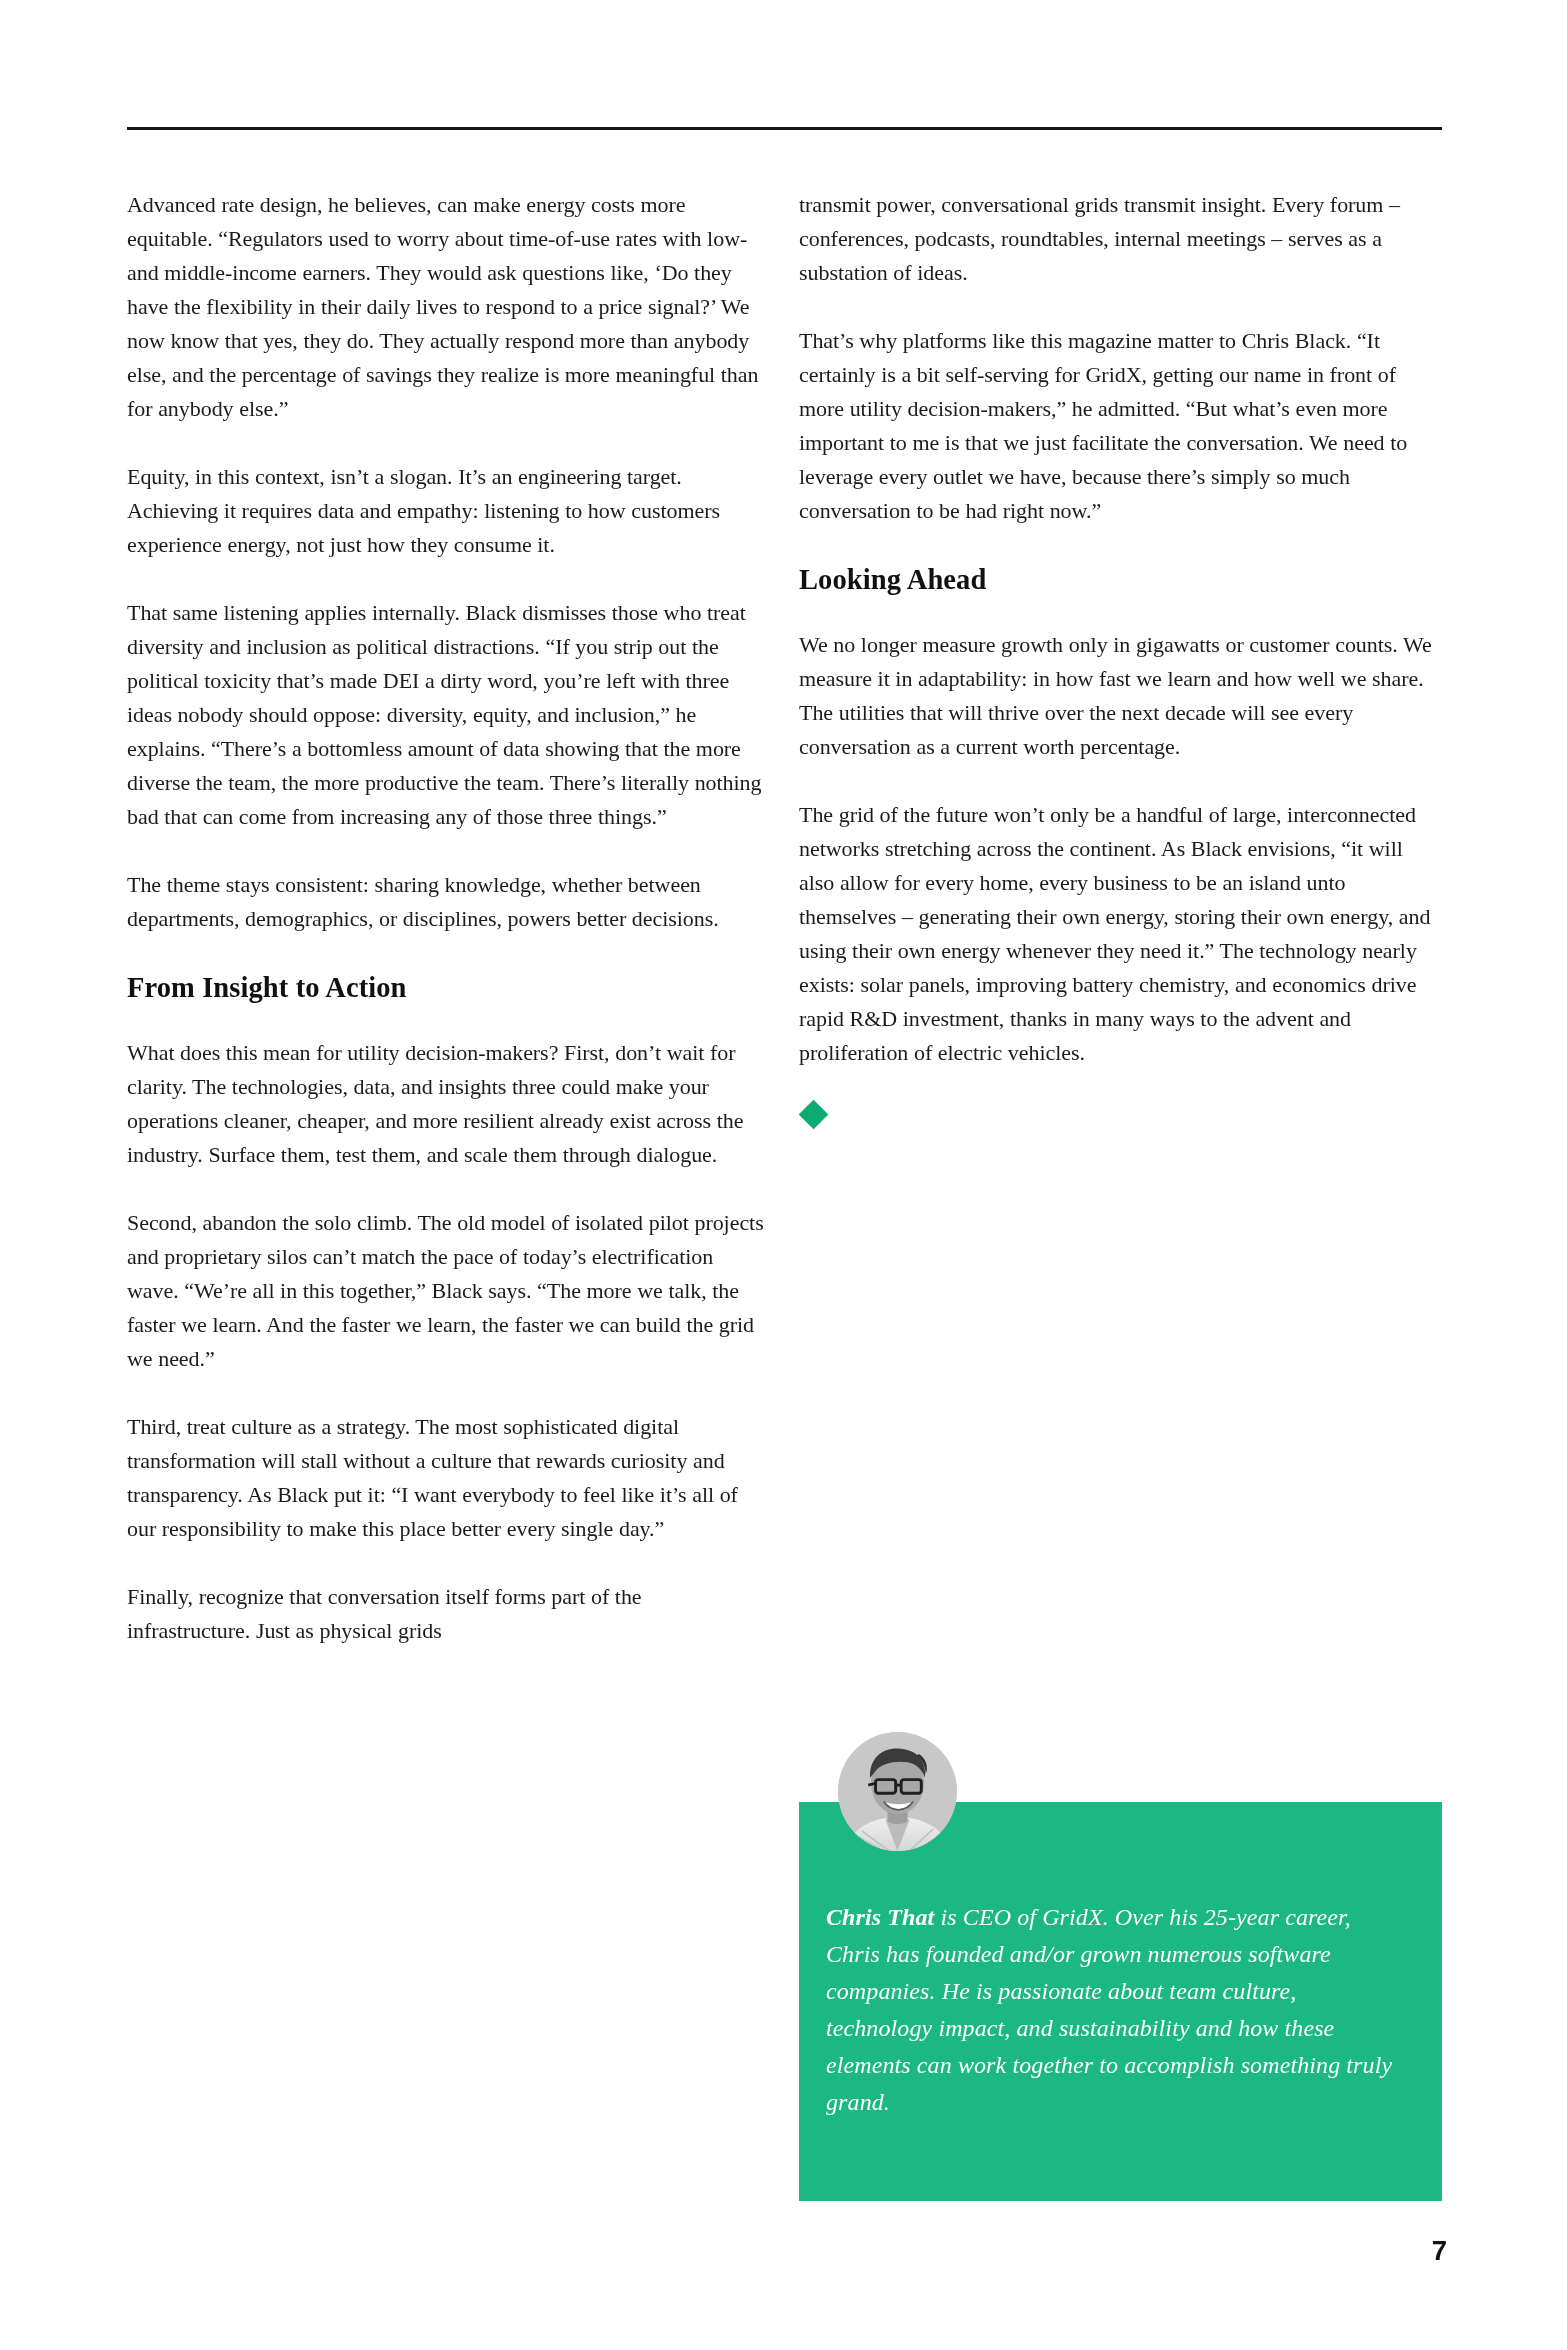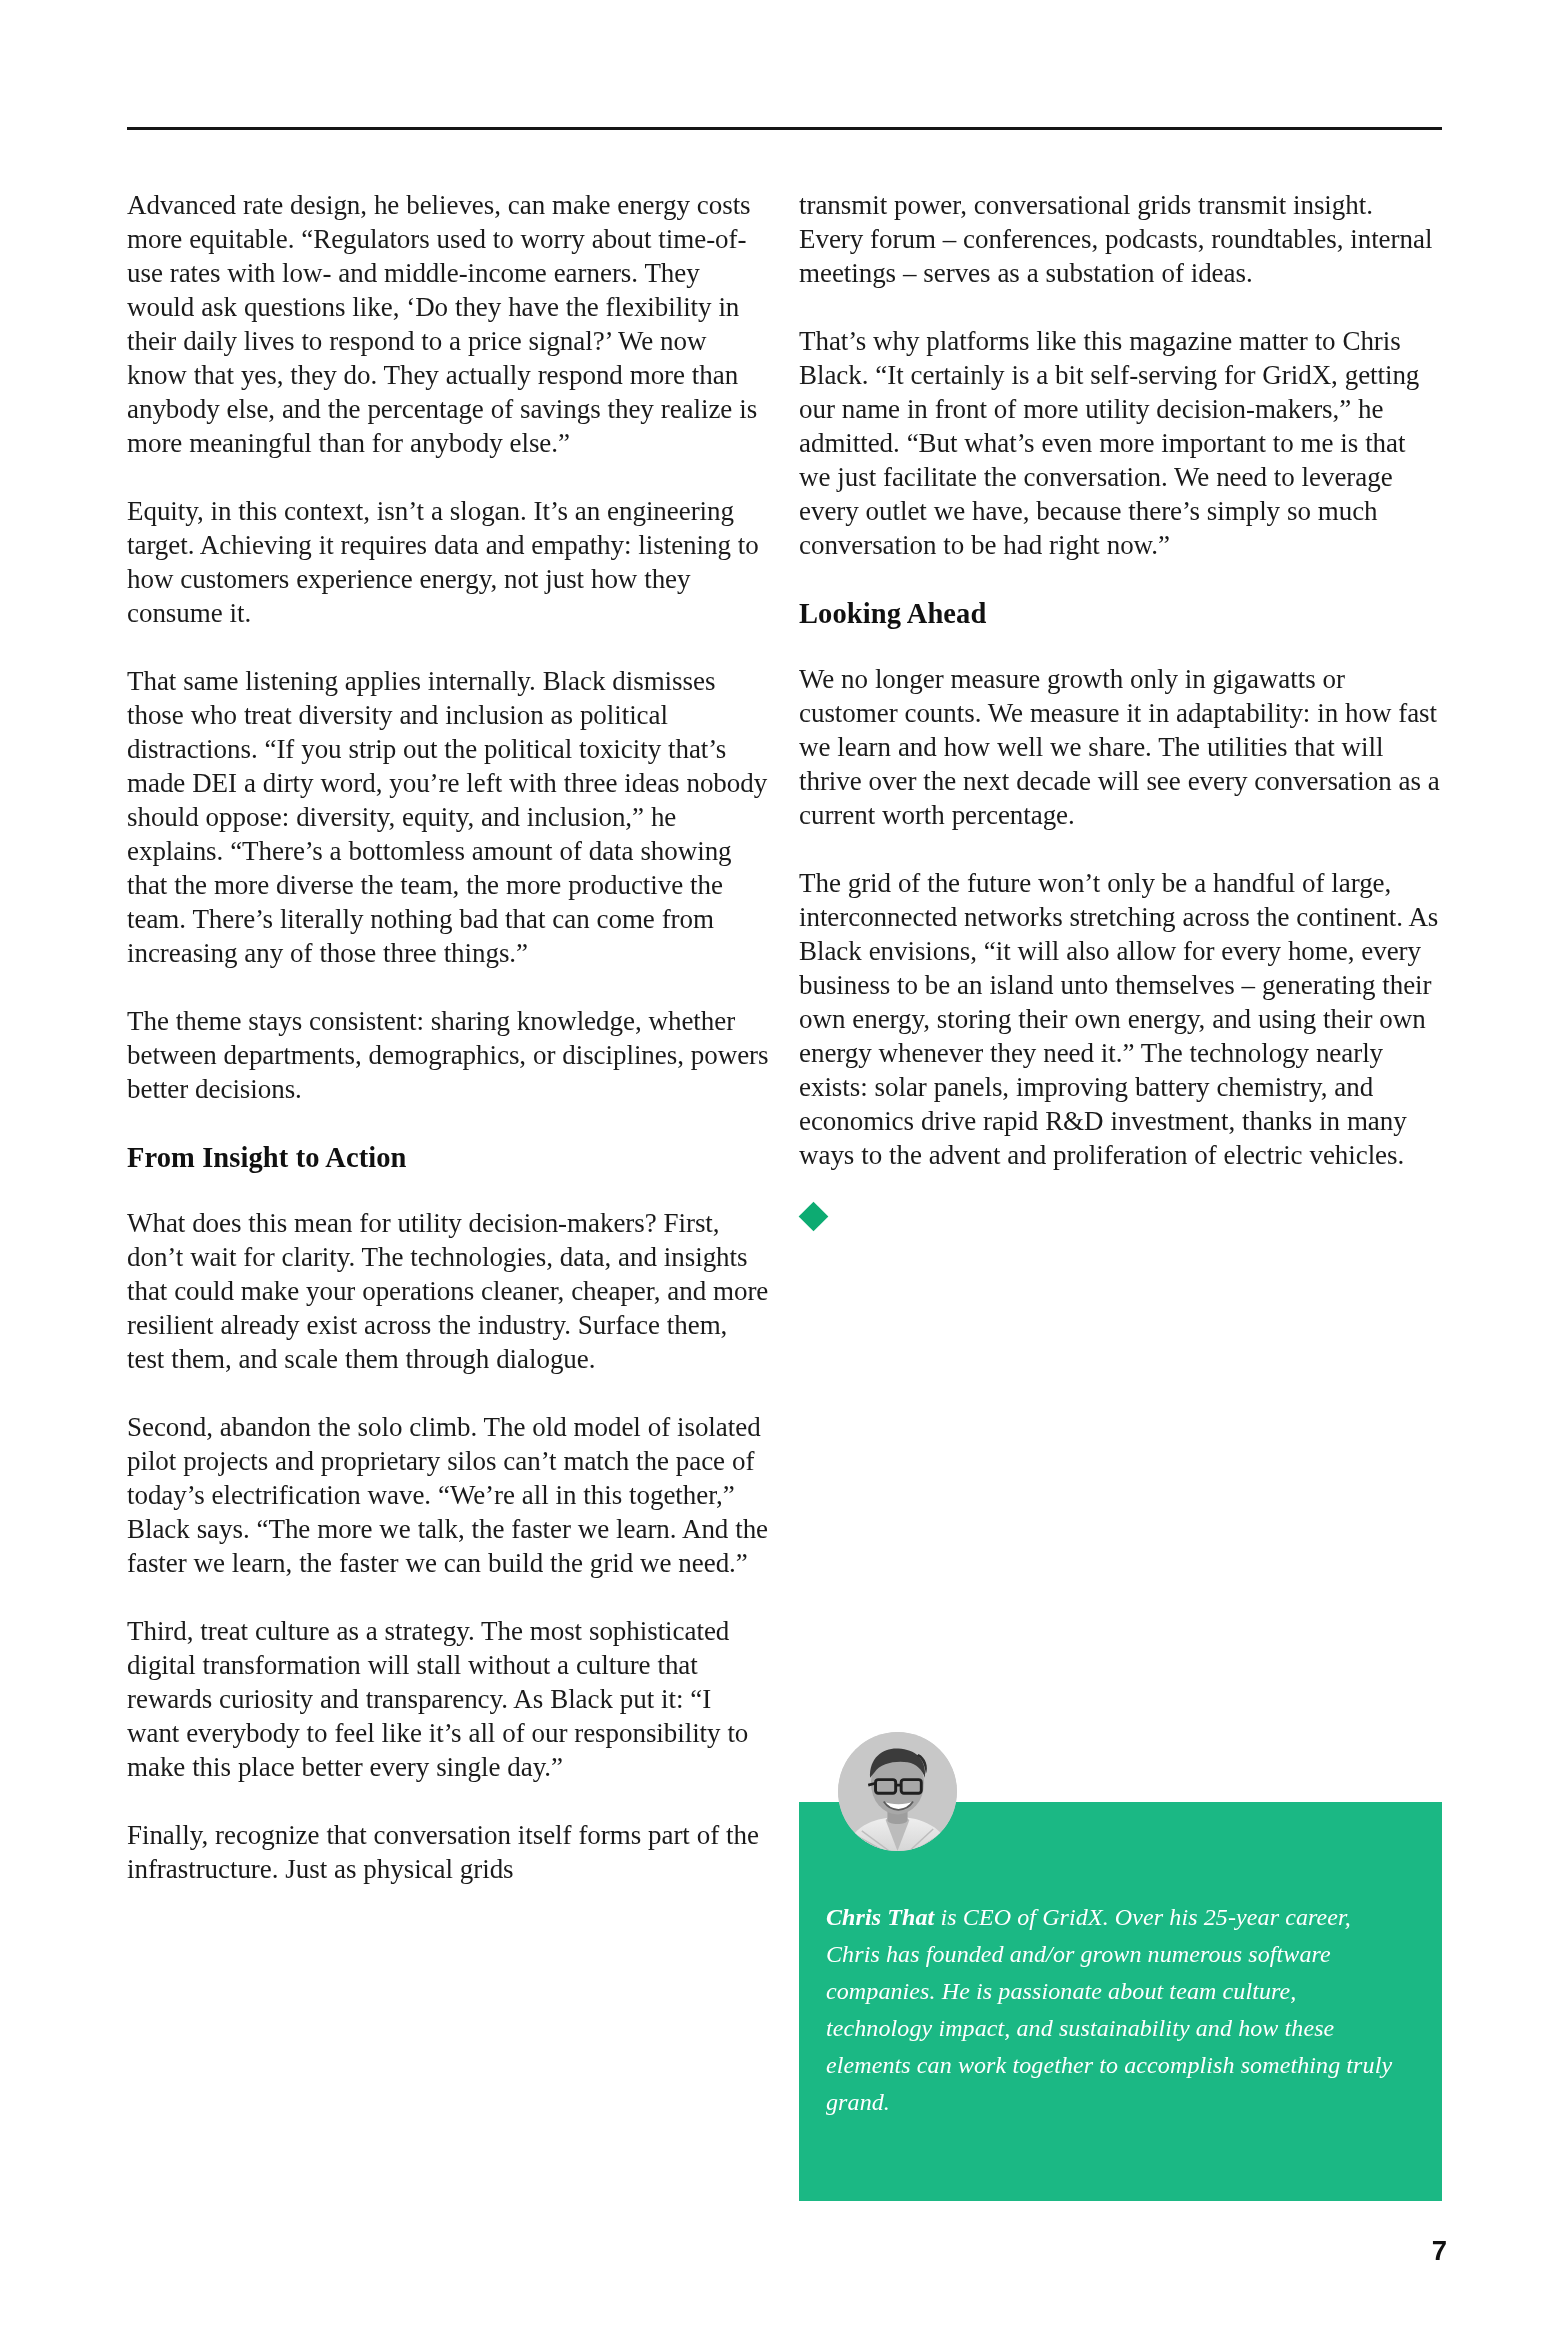--- a/index.html
+++ b/index.html
@@ -39,21 +39,21 @@
   }
   .col {
     width: 643px;
     box-sizing: border-box;
   }
   .col-left { margin-right: 29px; }
   .col-right { width: 643px; }
 
   p.body {
     font-family: "Liberation Serif", "DejaVu Serif", serif;
-    font-size: 27px;
+    font-size: 22px;
     line-height: 34px;
     color: #1b1b1b;
     margin: 0 0 34px 0;
     letter-spacing: -0.05px;
     word-spacing: 0.2px;
   }
 
   h2.section-head {
     font-family: "Liberation Serif", "DejaVu Serif", serif;
     font-size: 28.5px;
@@ -139,21 +139,21 @@
   <div class="columns">
 
     <div class="col col-left">
       <p class="body">Advanced rate design, he believes, can make energy costs more equitable. “Regulators used to worry about time-of-use rates with low- and middle-income earners. They would ask questions like, ‘Do they have the flexibility in their daily lives to respond to a price signal?’ We now know that yes, they do. They actually respond more than anybody else, and the percentage of savings they realize is more meaningful than for anybody else.”</p>
       <p class="body">Equity, in this context, isn’t a slogan. It’s an engineering target. Achieving it requires data and empathy: listening to how customers experience energy, not just how they consume it.</p>
       <p class="body">That same listening applies internally. Black dismisses those who treat diversity and inclusion as political distractions. “If you strip out the political toxicity that’s made DEI a dirty word, you’re left with three ideas nobody should oppose: diversity, equity, and inclusion,” he explains. “There’s a bottomless amount of data showing that the more diverse the team, the more productive the team. There’s literally nothing bad that can come from increasing any of those three things.”</p>
       <p class="body">The theme stays consistent: sharing knowledge, whether between departments, demographics, or disciplines, powers better decisions.</p>
 
       <h2 class="section-head">From Insight to Action</h2>
 
-      <p class="body">What does this mean for utility decision-makers? First, don’t wait for clarity. The technologies, data, and insights that could make your operations cleaner, cheaper, and more resilient already exist across the industry. Surface them, test them, and scale them through dialogue.</p>
+      <p class="body">What does this mean for utility decision-makers? First, don’t wait for clarity. The technologies, data, and insights three could make your operations cleaner, cheaper, and more resilient already exist across the industry. Surface them, test them, and scale them through dialogue.</p>
       <p class="body">Second, abandon the solo climb. The old model of isolated pilot projects and proprietary silos can’t match the pace of today’s electrification wave. “We’re all in this together,” Black says. “The more we talk, the faster we learn. And the faster we learn, the faster we can build the grid we need.”</p>
       <p class="body">Third, treat culture as a strategy. The most sophisticated digital transformation will stall without a culture that rewards curiosity and transparency. As Black put it: “I want everybody to feel like it’s all of our responsibility to make this place better every single day.”</p>
       <p class="body">Finally, recognize that conversation itself forms part of the infrastructure. Just as physical grids</p>
     </div>
 
     <div class="col col-right">
       <p class="body">transmit power, conversational grids transmit insight. Every forum – conferences, podcasts, roundtables, internal meetings – serves as a substation of ideas.</p>
       <p class="body">That’s why platforms like this magazine matter to Chris Black. “It certainly is a bit self-serving for GridX, getting our name in front of more utility decision-makers,” he admitted. “But what’s even more important to me is that we just facilitate the conversation. We need to leverage every outlet we have, because there’s simply so much conversation to be had right now.”</p>
 
       <h2 class="section-head first-right">Looking Ahead</h2>

